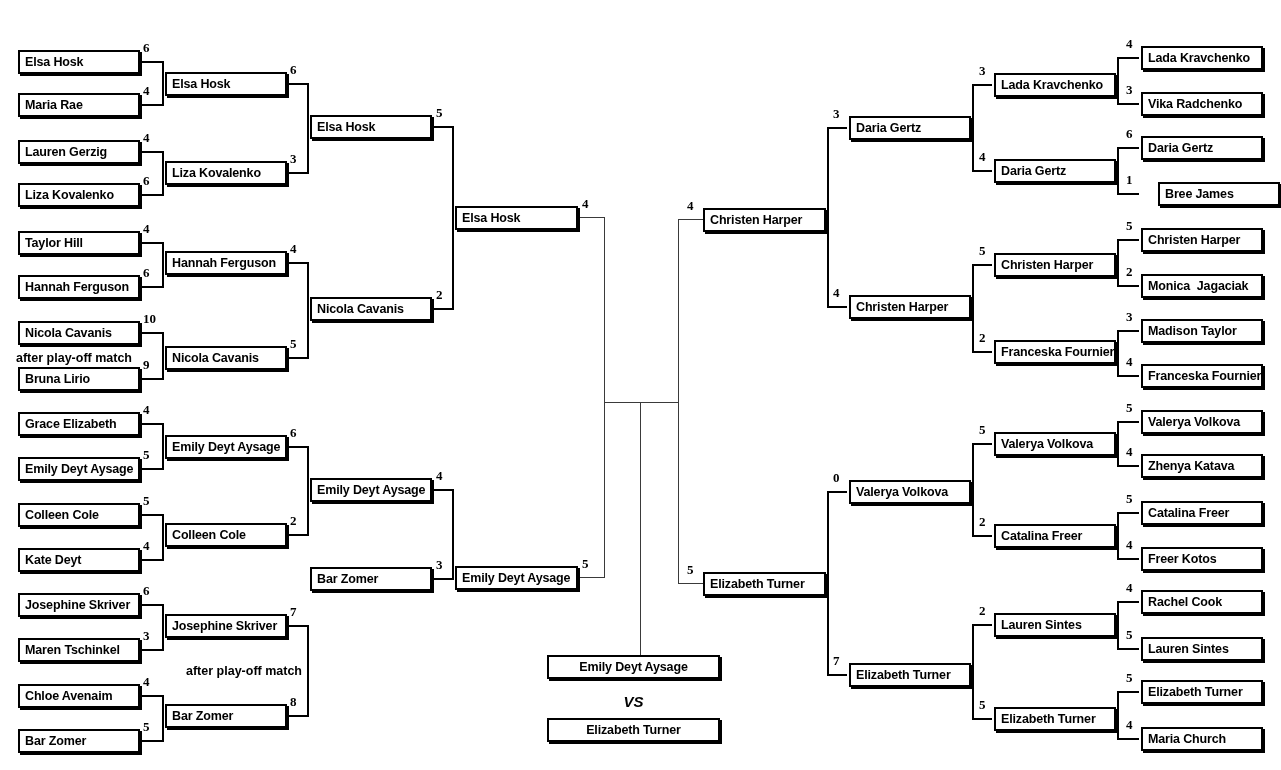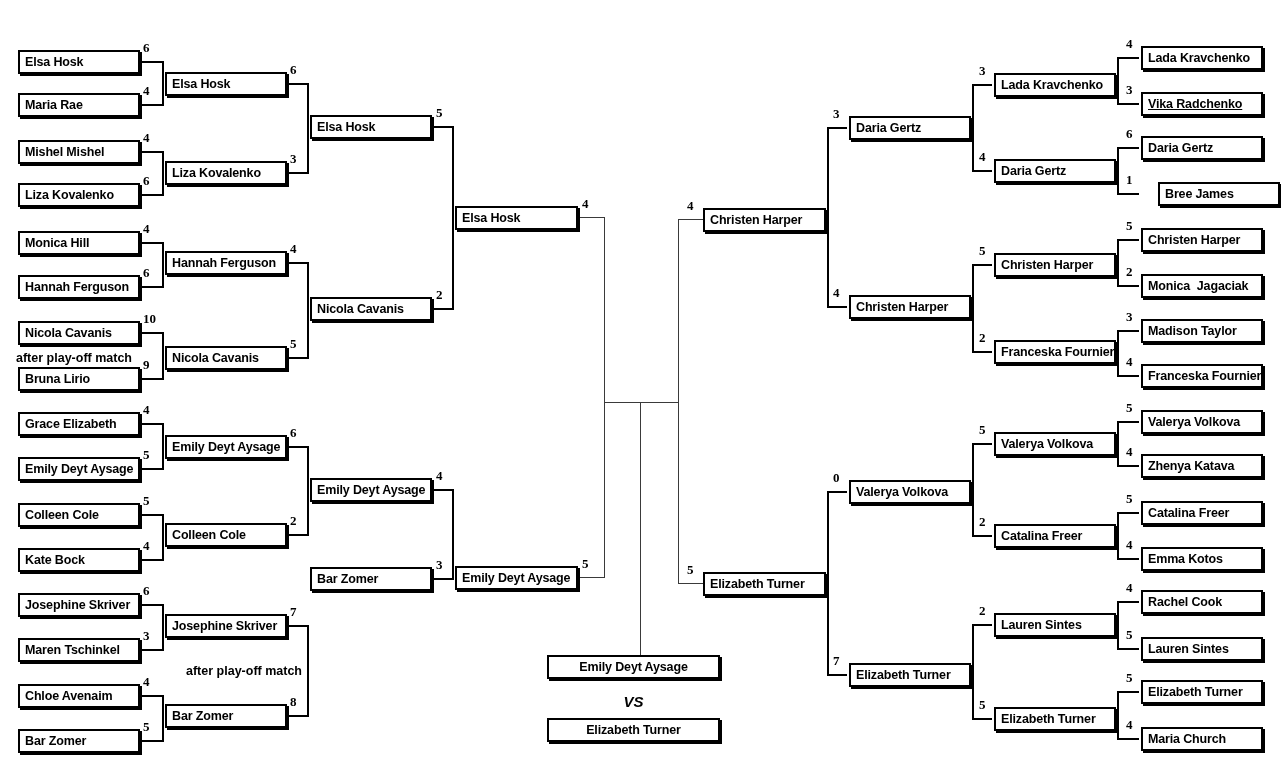--- a/index.html
+++ b/index.html
@@ -75,39 +75,39 @@
   }
 </style>
 </head>
 <body>
 
 <div id="bracket">
     <div class="box" style="left: 18px; top: 50px; width: 122px; height: 24px;">Elsa Hosk</div>
     <div class="score" style="left: 143px; top: 41px;">6</div>
     <div class="box" style="left: 18px; top: 93px; width: 122px; height: 24px;">Maria Rae</div>
     <div class="score" style="left: 143px; top: 84px;">4</div>
-    <div class="box" style="left: 18px; top: 140px; width: 122px; height: 24px;">Mishel Mishel</div>
+    <div class="box" style="left: 18px; top: 140px; width: 122px; height: 24px;">Lauren Gerzig</div>
     <div class="score" style="left: 143px; top: 131px;">4</div>
     <div class="box" style="left: 18px; top: 183px; width: 122px; height: 24px;">Liza Kovalenko</div>
     <div class="score" style="left: 143px; top: 174px;">6</div>
-    <div class="box" style="left: 18px; top: 231px; width: 122px; height: 24px;">Monica Hill</div>
+    <div class="box" style="left: 18px; top: 231px; width: 122px; height: 24px;">Taylor Hill</div>
     <div class="score" style="left: 143px; top: 222px;">4</div>
     <div class="box" style="left: 18px; top: 275px; width: 122px; height: 24px;">Hannah Ferguson</div>
     <div class="score" style="left: 143px; top: 266px;">6</div>
     <div class="box" style="left: 18px; top: 321px; width: 122px; height: 24px;">Nicola Cavanis</div>
     <div class="score" style="left: 143px; top: 312px; font-family: Liberation Serif, serif;">10</div>
     <div class="box" style="left: 18px; top: 367px; width: 122px; height: 24px;">Bruna Lirio</div>
     <div class="score" style="left: 143px; top: 358px;">9</div>
     <div class="box" style="left: 18px; top: 412px; width: 122px; height: 24px;">Grace Elizabeth</div>
     <div class="score" style="left: 143px; top: 403px;">4</div>
     <div class="box" style="left: 18px; top: 457px; width: 122px; height: 24px;">Emily Deyt Aysage</div>
     <div class="score" style="left: 143px; top: 448px;">5</div>
     <div class="box" style="left: 18px; top: 503px; width: 122px; height: 24px;">Colleen Cole</div>
     <div class="score" style="left: 143px; top: 494px;">5</div>
-    <div class="box" style="left: 18px; top: 548px; width: 122px; height: 24px;">Kate Bock</div>
+    <div class="box" style="left: 18px; top: 548px; width: 122px; height: 24px;">Kate Deyt</div>
     <div class="score" style="left: 143px; top: 539px;">4</div>
     <div class="box" style="left: 18px; top: 593px; width: 122px; height: 24px;">Josephine Skriver</div>
     <div class="score" style="left: 143px; top: 584px;">6</div>
     <div class="box" style="left: 18px; top: 638px; width: 122px; height: 24px;">Maren Tschinkel</div>
     <div class="score" style="left: 143px; top: 629px;">3</div>
     <div class="box" style="left: 18px; top: 684px; width: 122px; height: 24px;">Chloe Avenaim</div>
     <div class="score" style="left: 143px; top: 675px;">4</div>
     <div class="box" style="left: 18px; top: 729px; width: 122px; height: 24px;">Bar Zomer</div>
     <div class="score" style="left: 143px; top: 720px;">5</div>
     <div class="ln h" style="left: 142px; top: 61px; width: 22px; height: 2px;"></div>
@@ -175,41 +175,41 @@
     <div class="ln v" style="left: 452px; top: 126px; width: 2px; height: 184px;"></div>
     <div class="ln h" style="left: 434px; top: 489px; width: 20px; height: 2px;"></div>
     <div class="ln h" style="left: 434px; top: 578px; width: 20px; height: 2px;"></div>
     <div class="ln v" style="left: 452px; top: 489px; width: 2px; height: 91px;"></div>
     <div class="box" style="left: 455px; top: 206px; width: 123px; height: 24px;">Elsa Hosk</div>
     <div class="score" style="left: 582px; top: 197px;">4</div>
     <div class="box" style="left: 455px; top: 566px; width: 123px; height: 24px;">Emily Deyt Aysage</div>
     <div class="score" style="left: 582px; top: 557px;">5</div>
     <div class="box" style="left: 1141px; top: 46px; width: 122px; height: 24px;">Lada Kravchenko</div>
     <div class="score" style="left: 1126px; top: 37px;">4</div>
-    <div class="box" style="left: 1141px; top: 92px; width: 122px; height: 24px; text-decoration: underline;">Vika Radchenko</div>
+    <div class="box" style="left: 1141px; top: 92px; width: 122px; height: 24px;">Vika Radchenko</div>
     <div class="score" style="left: 1126px; top: 83px;">3</div>
     <div class="box" style="left: 1141px; top: 136px; width: 122px; height: 24px;">Daria Gertz</div>
     <div class="score" style="left: 1126px; top: 127px;">6</div>
     <div class="box" style="left: 1158px; top: 182px; width: 122px; height: 24px;">Bree James</div>
     <div class="score" style="left: 1126px; top: 173px;">1</div>
     <div class="box" style="left: 1141px; top: 228px; width: 122px; height: 24px;">Christen Harper</div>
     <div class="score" style="left: 1126px; top: 219px;">5</div>
     <div class="box" style="left: 1141px; top: 274px; width: 122px; height: 24px;">Monica  Jagaciak</div>
     <div class="score" style="left: 1126px; top: 265px;">2</div>
     <div class="box" style="left: 1141px; top: 319px; width: 122px; height: 24px;">Madison Taylor</div>
     <div class="score" style="left: 1126px; top: 310px;">3</div>
     <div class="box" style="left: 1141px; top: 364px; width: 122px; height: 24px;">Franceska Fournier</div>
     <div class="score" style="left: 1126px; top: 355px;">4</div>
     <div class="box" style="left: 1141px; top: 410px; width: 122px; height: 24px;">Valerya Volkova</div>
     <div class="score" style="left: 1126px; top: 401px;">5</div>
     <div class="box" style="left: 1141px; top: 454px; width: 122px; height: 24px;">Zhenya Katava</div>
     <div class="score" style="left: 1126px; top: 445px;">4</div>
     <div class="box" style="left: 1141px; top: 501px; width: 122px; height: 24px;">Catalina Freer</div>
     <div class="score" style="left: 1126px; top: 492px;">5</div>
-    <div class="box" style="left: 1141px; top: 547px; width: 122px; height: 24px;">Emma Kotos</div>
+    <div class="box" style="left: 1141px; top: 547px; width: 122px; height: 24px;">Freer Kotos</div>
     <div class="score" style="left: 1126px; top: 538px;">4</div>
     <div class="box" style="left: 1141px; top: 590px; width: 122px; height: 24px;">Rachel Cook</div>
     <div class="score" style="left: 1126px; top: 581px;">4</div>
     <div class="box" style="left: 1141px; top: 637px; width: 122px; height: 24px;">Lauren Sintes</div>
     <div class="score" style="left: 1126px; top: 628px;">5</div>
     <div class="box" style="left: 1141px; top: 680px; width: 122px; height: 24px;">Elizabeth Turner</div>
     <div class="score" style="left: 1126px; top: 671px;">5</div>
     <div class="box" style="left: 1141px; top: 727px; width: 122px; height: 24px;">Maria Church</div>
     <div class="score" style="left: 1126px; top: 718px;">4</div>
     <div class="ln h" style="left: 1117px; top: 57px; width: 22px; height: 2px;"></div>

